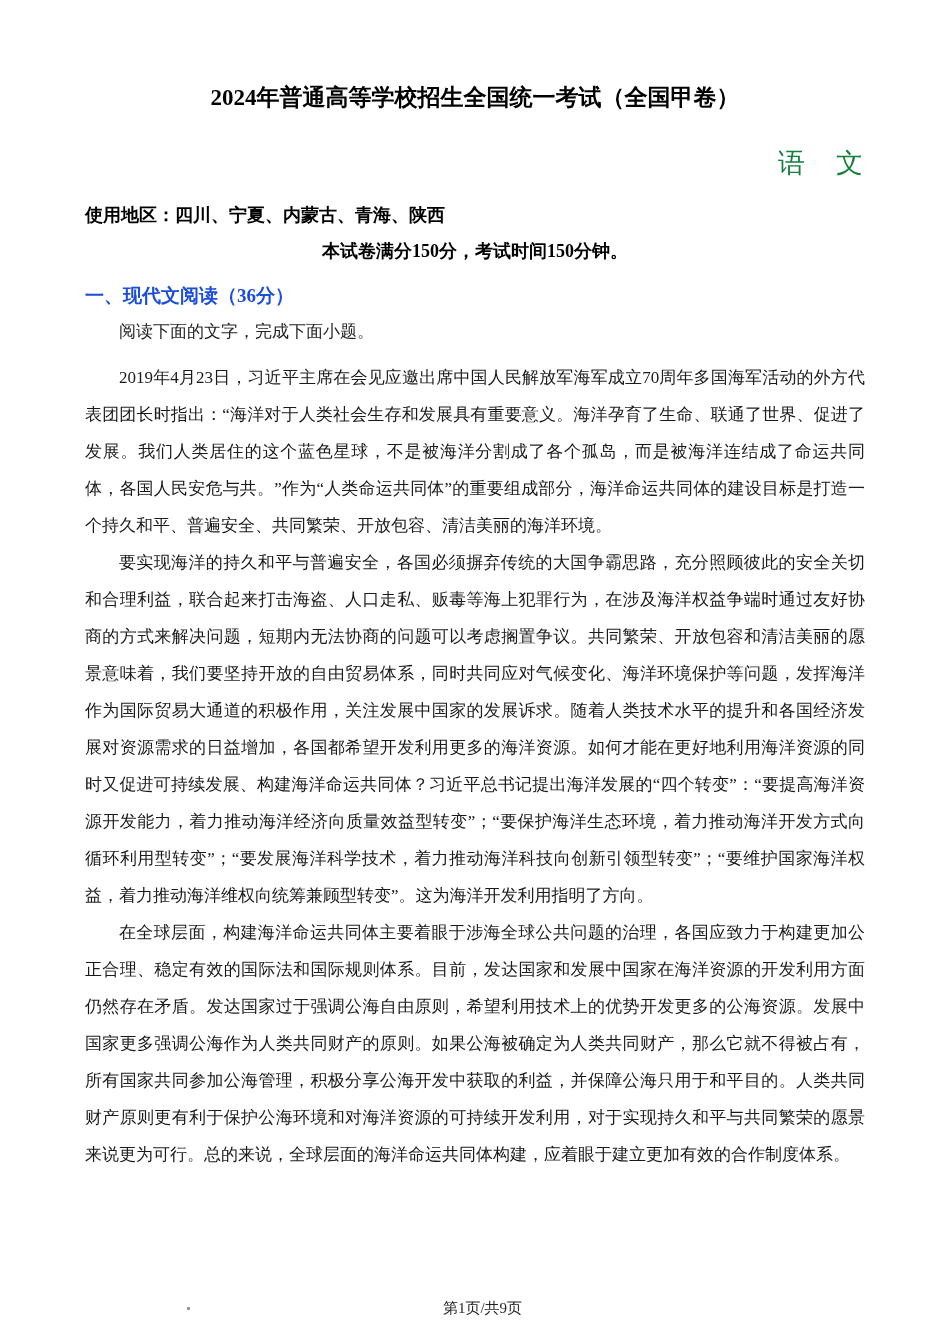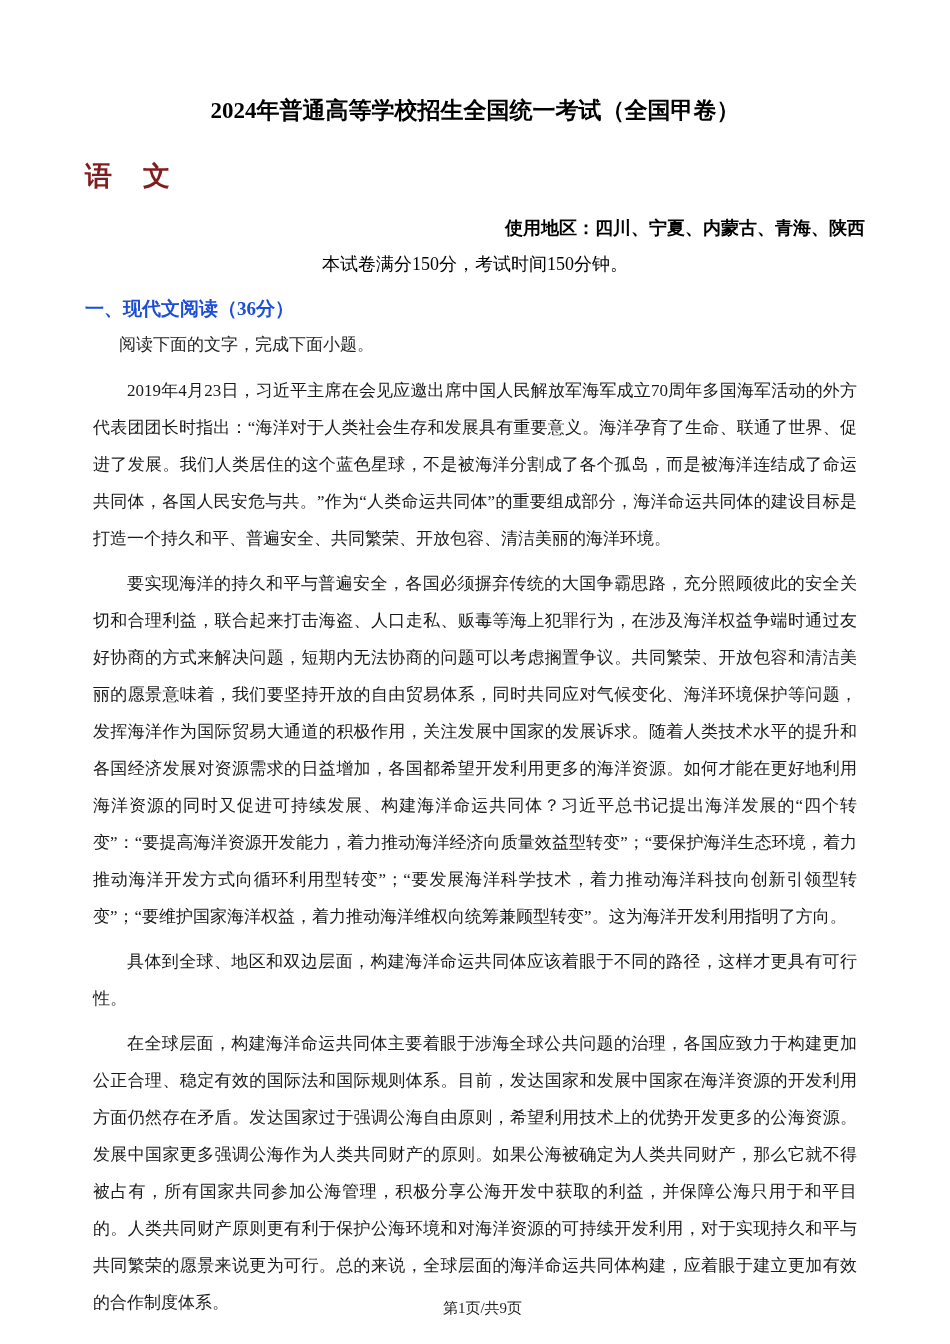--- a/index.html
+++ b/index.html
@@ -9,48 +9,48 @@
     height: 1344px;
     margin: 0 auto;
     background: #ffffff;
     box-sizing: border-box;
     padding: 84px 85px 0 85px;
     font-family: "Liberation Serif", "DejaVu Serif", serif;
     color: #111111;
     overflow: hidden;
   }
   .title {
-    margin: 13px;
+    margin: 0;
     font-size: 23px;
     font-weight: 700;
     line-height: 28px;
     text-align: center;
     color: #000;
   }
   .subject {
     margin: 36px 0 0 0;
     font-size: 27px;
-    font-weight: 700;
+    font-weight: 400;
     line-height: 30px;
-    text-align: left;
+    text-align: right;
     letter-spacing: 2px;
-    color: #7f1d1d;
+    color: #15803d;
   }
   .region {
     margin: 26px 0 0 0;
     font-size: 18px;
     font-weight: 700;
     line-height: 22px;
-    text-align: right;
+    text-align: left;
     color: #000;
   }
   .info {
     margin: 14px 0 0 0;
     font-size: 18px;
-    font-weight: 400;
+    font-weight: 700;
     line-height: 22px;
     text-align: center;
     color: #000;
   }
   .section {
     margin: 22px 0 0 0;
     font-size: 19px;
     font-weight: 700;
     line-height: 24px;
     color: #1d4ed8;
@@ -64,21 +64,21 @@
     color: #000;
   }
   .instruction {
     margin: 12px 0 15px 0;
     font-size: 17px;
     line-height: 24px;
     text-indent: 2em;
     color: #222;
   }
   .passage p {
-    margin: 8px;
+    margin: 0;
     font-size: 17px;
     line-height: 37px;
     text-align: justify;
     text-indent: 2em;
     color: #1a1a1a;
   }
   .passage p:first-child { margin-top: 4px; }
   .footer {
     position: absolute;
     left: 15px;
@@ -103,18 +103,17 @@
 <div class="page">
   <h1 class="title">2024年普通高等学校招生全国统一考试（全国甲卷）</h1>
   <h2 class="subject">语　文</h2>
   <div class="region">使用地区：四川、宁夏、内蒙古、青海、陕西</div>
   <div class="info">本试卷满分150分，考试时间150分钟。</div>
   <div class="section">一、现代文阅读（36分）</div>
   <div class="instruction">阅读下面的文字，完成下面小题。</div>
   <div class="passage">
     <p>2019年4月23日，习近平主席在会见应邀出席中国人民解放军海军成立70周年多国海军活动的外方代表团团长时指出：“海洋对于人类社会生存和发展具有重要意义。海洋孕育了生命、联通了世界、促进了发展。我们人类居住的这个蓝色星球，不是被海洋分割成了各个孤岛，而是被海洋连结成了命运共同体，各国人民安危与共。”作为“人类命运共同体”的重要组成部分，海洋命运共同体的建设目标是打造一个持久和平、普遍安全、共同繁荣、开放包容、清洁美丽的海洋环境。</p>
     <p>要实现海洋的持久和平与普遍安全，各国必须摒弃传统的大国争霸思路，充分照顾彼此的安全关切和合理利益，联合起来打击海盗、人口走私、贩毒等海上犯罪行为，在涉及海洋权益争端时通过友好协商的方式来解决问题，短期内无法协商的问题可以考虑搁置争议。共同繁荣、开放包容和清洁美丽的愿景意味着，我们要坚持开放的自由贸易体系，同时共同应对气候变化、海洋环境保护等问题，发挥海洋作为国际贸易大通道的积极作用，关注发展中国家的发展诉求。随着人类技术水平的提升和各国经济发展对资源需求的日益增加，各国都希望开发利用更多的海洋资源。如何才能在更好地利用海洋资源的同时又促进可持续发展、构建海洋命运共同体？习近平总书记提出海洋发展的“四个转变”：“要提高海洋资源开发能力，着力推动海洋经济向质量效益型转变”；“要保护海洋生态环境，着力推动海洋开发方式向循环利用型转变”；“要发展海洋科学技术，着力推动海洋科技向创新引领型转变”；“要维护国家海洋权益，着力推动海洋维权向统筹兼顾型转变”。这为海洋开发利用指明了方向。</p>
-    <p>具体到全球、地区和双边层面，构建海洋命运共同体应该着眼于不同的路径，这样才更具有可行性。</p>
     <p>在全球层面，构建海洋命运共同体主要着眼于涉海全球公共问题的治理，各国应致力于构建更加公正合理、稳定有效的国际法和国际规则体系。目前，发达国家和发展中国家在海洋资源的开发利用方面仍然存在矛盾。发达国家过于强调公海自由原则，希望利用技术上的优势开发更多的公海资源。发展中国家更多强调公海作为人类共同财产的原则。如果公海被确定为人类共同财产，那么它就不得被占有，所有国家共同参加公海管理，积极分享公海开发中获取的利益，并保障公海只用于和平目的。人类共同财产原则更有利于保护公海环境和对海洋资源的可持续开发利用，对于实现持久和平与共同繁荣的愿景来说更为可行。总的来说，全球层面的海洋命运共同体构建，应着眼于建立更加有效的合作制度体系。</p>
   </div>
   <div class="stray-dot"></div>
   <div class="footer">第1页/共9页</div>
 </div>
 
 </body></html>

